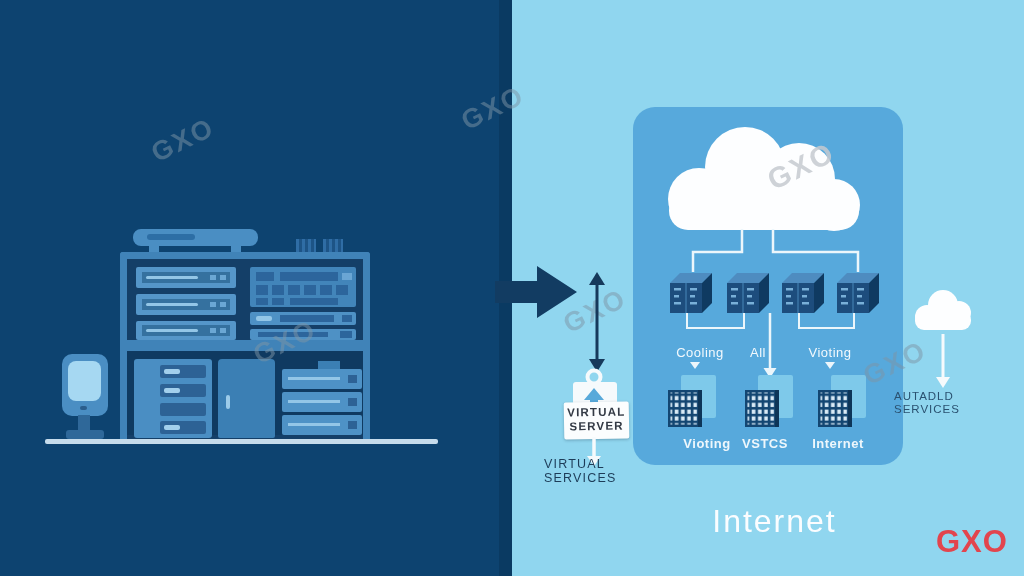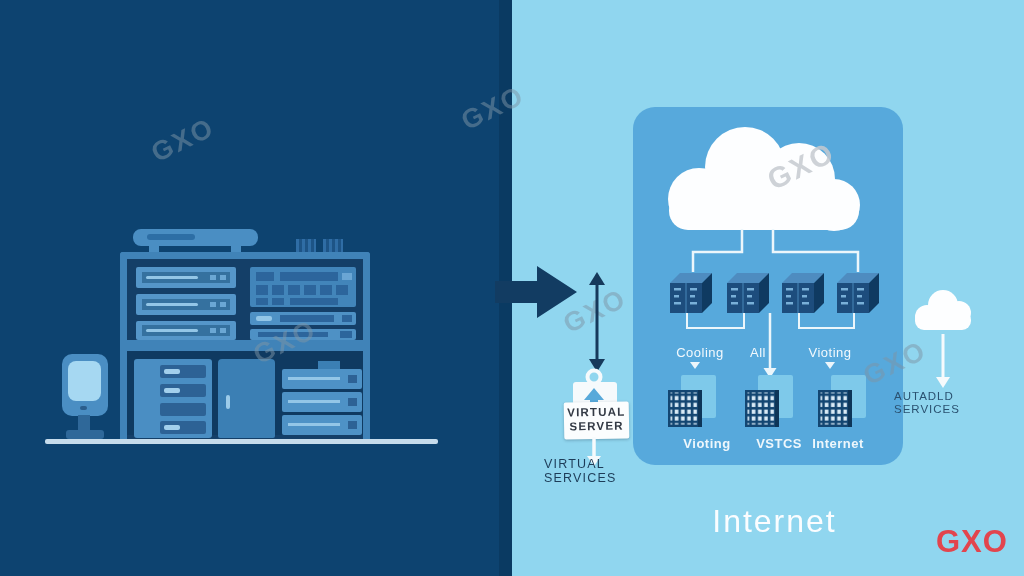--- a/index.html
+++ b/index.html
@@ -232,21 +232,21 @@
       <use href="#gridbox" transform="translate(35,268)"></use>
       <use href="#gridbox" transform="translate(112,268)"></use>
       <use href="#gridbox" transform="translate(185,268)"></use>
     </svg>
 
     <div class="tier-label" style="left:30px;width:74px;">Cooling</div>
     <div class="tier-label" style="left:100px;width:50px;">All</div>
     <div class="tier-label" style="left:160px;width:74px;">Vioting</div>
 
     <div class="node-label" style="left:37px;width:74px;">Vioting</div>
-    <div class="node-label" style="left:95px;width:74px;text-align:right;">VSTCS</div>
+    <div class="node-label" style="left:95px;width:74px;">VSTCS</div>
     <div class="node-label" style="left:168px;width:74px;">Internet</div>
   </div>
 
   <svg class="a" style="left:910px;top:283px;" width="66" height="48" viewBox="0 0 66 48">
     <circle cx="17" cy="34" r="12" fill="#fdfeff"></circle>
     <circle cx="33" cy="22" r="15" fill="#fdfeff"></circle>
     <circle cx="49" cy="30" r="12" fill="#fdfeff"></circle>
     <rect x="5" y="28" width="56" height="19" rx="9" fill="#fdfeff"></rect>
   </svg>
   <svg class="a" style="left:934px;top:334px;" width="18" height="56" viewBox="0 0 18 56">

